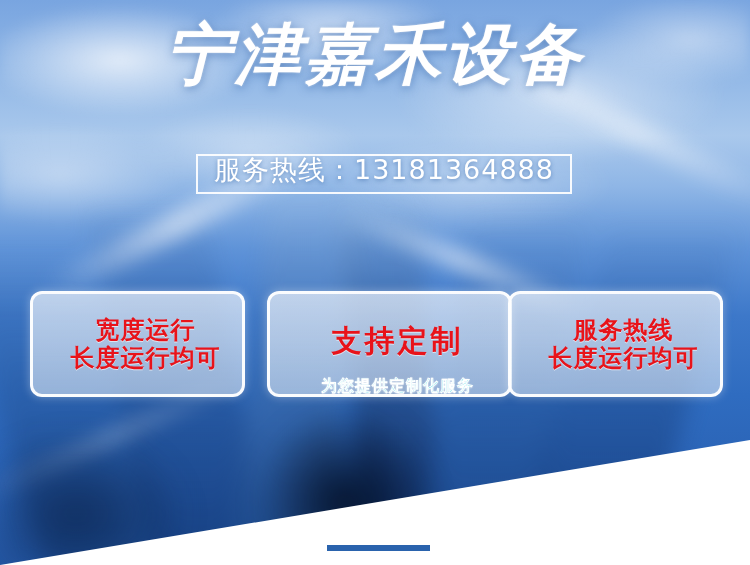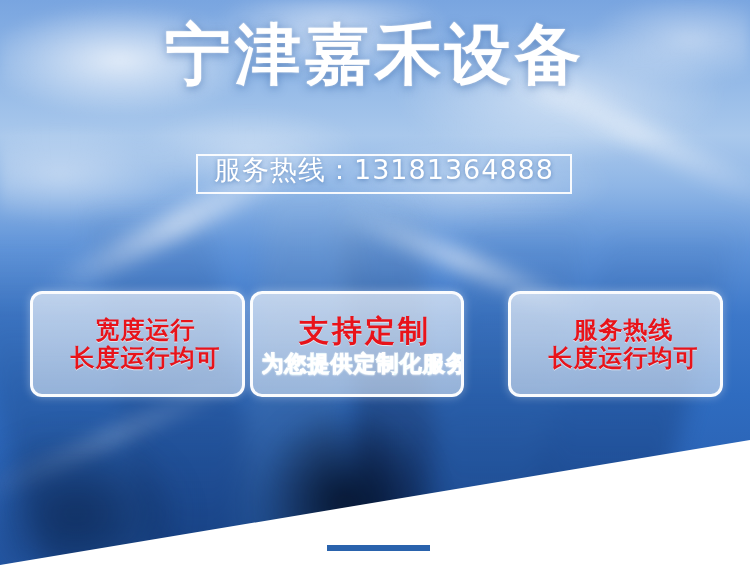--- a/index.html
+++ b/index.html
@@ -101,20 +101,21 @@
   }
 
   
   .headline {
     position: absolute;
     left: 0; top: 22px; width: 750px;
     text-align: center;
     font-size: 66px;
     line-height: 1;
     font-weight: bold;
+    font-style: italic;
     letter-spacing: 4px;
     color: #ffffff;
     text-shadow: 0 2px 10px rgba(40,90,160,.55), 0 0 2px rgba(255,255,255,.9);
     white-space: nowrap;
   }
 
   
   .hotline-box {
     position: absolute;
     left: 196px; top: 154px;
@@ -148,46 +149,47 @@
     box-shadow: 0 0 10px rgba(255,255,255,.35);
     display: flex;
     flex-direction: column;
     align-items: center;
     justify-content: center;
     box-sizing: border-box;
     overflow: hidden;
     padding-left: 16px;
   }
   .card-1 { left: 30px;  width: 215px; }
-  .card-2 { left: 250px; width: 214px; }
+  .card-2 { left: 267px; width: 245px; justify-content: flex-end; }
   .card-3 { left: 508px; width: 215px; }
 
   .card-line {
     font-size: 24px;
     line-height: 1.18;
     font-weight: bold;
     color: #e8131a;
     letter-spacing: 1px;
     white-space: nowrap;
     text-shadow: 0 1px 0 rgba(255,255,255,.6);
   }
   .card-2 .card-line.big {
     font-size: 30px;
     letter-spacing: 3px;
     margin-bottom: 4px;
   }
   .card-sub {
-    font-size: 22px;
-    font-weight: bold;
+    font-size: 16px;
+    font-weight: normal;
     line-height: 1;
     letter-spacing: 1px;
     color: #12cfe0;
     white-space: nowrap;
     -webkit-text-stroke: 1px #ffffff;
     text-shadow: 0 0 2px #ffffff, 0 1px 2px rgba(255,255,255,.9);
+    margin-top: 16px;
   }
 
   
   .accent-bar {
     position: absolute;
     left: 327px; top: 545px;
     width: 103px; height: 6px;
     background: #2a63ad;
   }
 </style>

